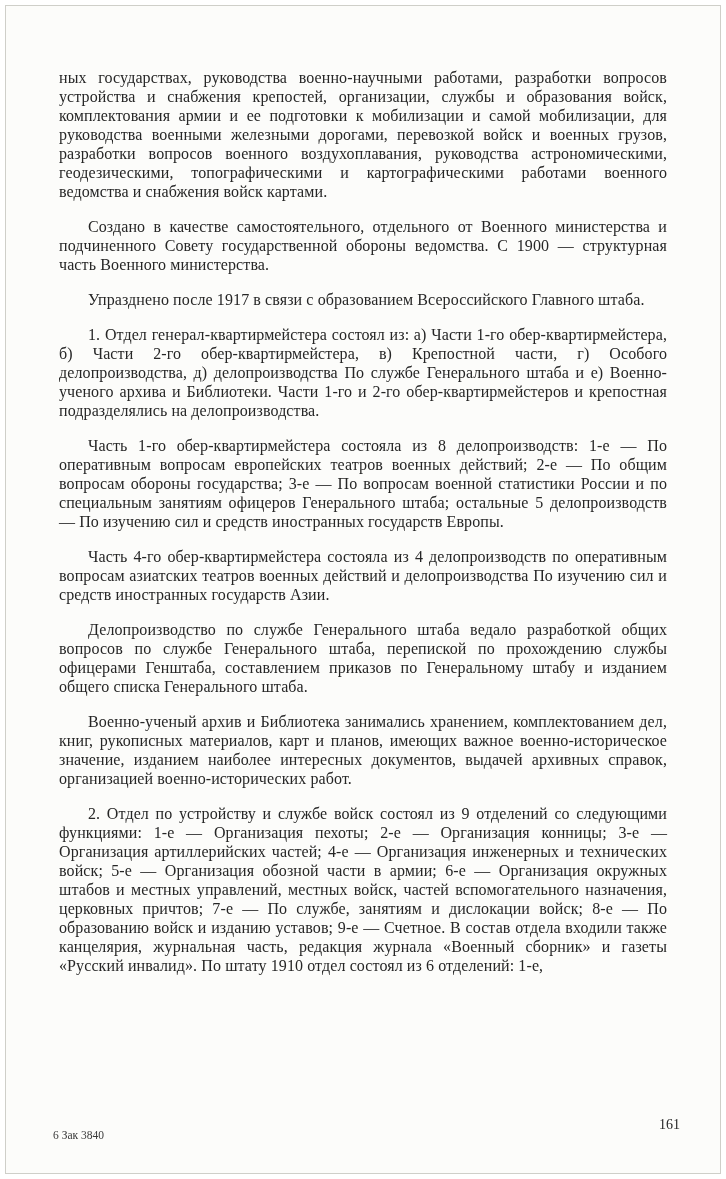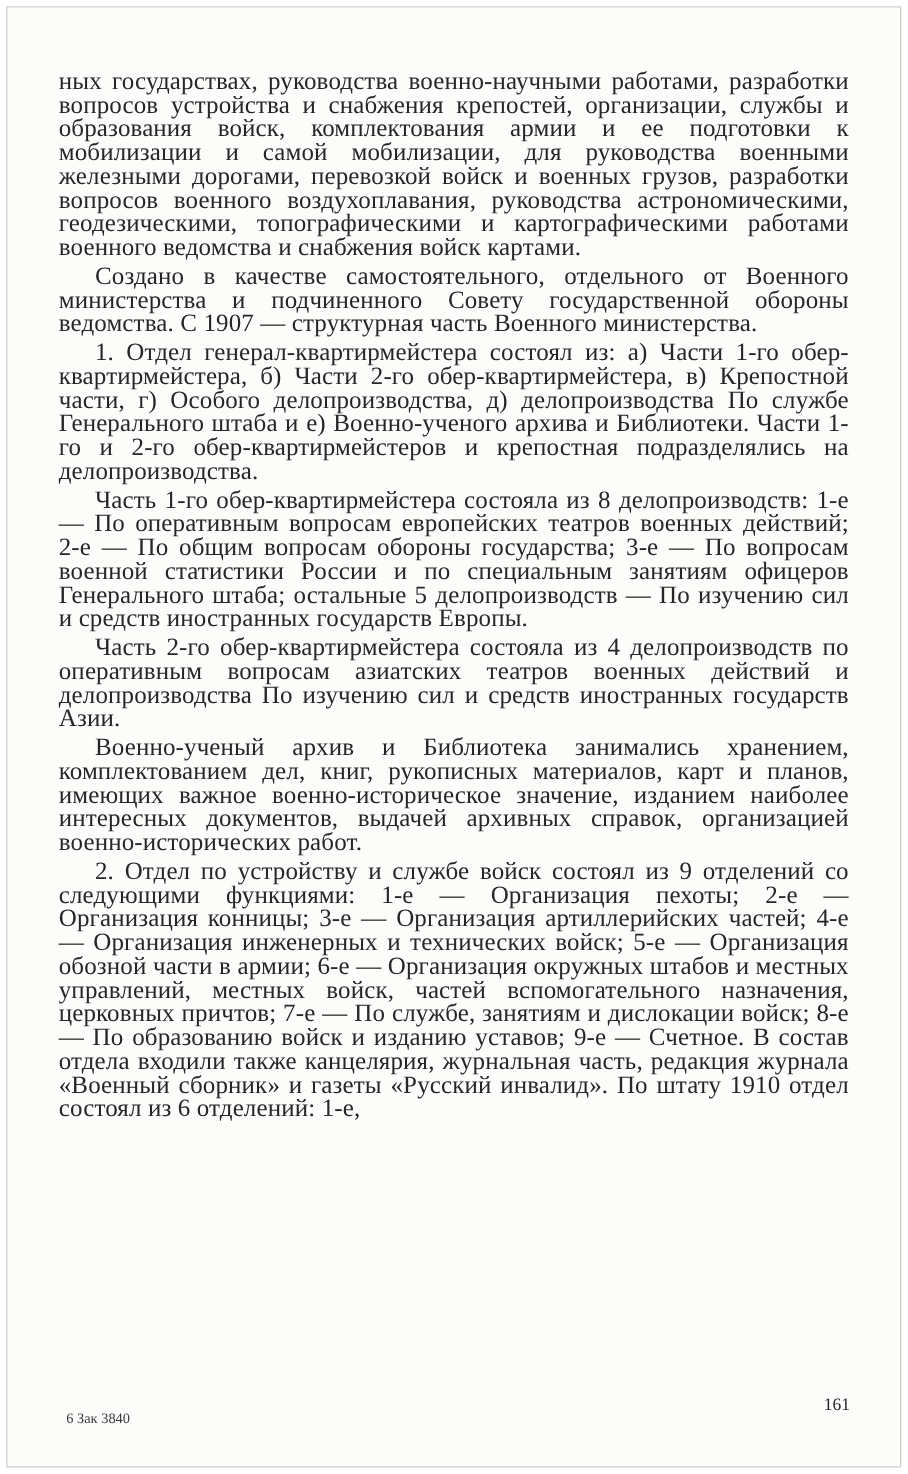--- a/index.html
+++ b/index.html
@@ -20,22 +20,22 @@
     border: 1px solid #cfcfc9;
     background: #fcfcfa;
   }
   .text-block {
     position: absolute;
     left: 37px;
     right: 37px;
     top: 46px;
   }
   .text-block p {
-    margin: 4px;
-    font-size: 20px;
+    margin: 16px;
+    font-size: 16px;
     line-height: 19px;
     color: #262626;
     text-align: justify;
     hyphens: auto;
     -webkit-hyphens: auto;
     letter-spacing: 0.1px;
   }
   .text-block p.indent {
     text-indent: 29px;
   }
@@ -56,22 +56,24 @@
     color: #262626;
     font-family: "Liberation Serif", "DejaVu Serif", serif;
   }
 </style>
 </head>
 <body>
 
 <div class="scan-frame">
   <div class="text-block">
       <p>ных государствах, руководства военно-научными работами, разработки вопросов устройства и снабжения крепостей, организации, службы и образования войск, комплектования армии и ее подготовки к мобилизации и самой мобилизации, для руководства военными железными дорогами, перевозкой войск и военных грузов, разработки вопросов военного воздухоплавания, руководства астрономическими, геодезическими, топографическими и картографическими работами военного ведомства и снабжения войск картами.</p>
-      <p class="indent">Создано в качестве самостоятельного, отдельного от Военного министерства и подчиненного Совету государственной обороны ведомства. С 1907 — структурная часть Военного министерства.</p>
+      <p class="indent">Создано в качестве самостоятельного, отдельного от Военного министерства и подчиненного Совету государственной обороны ведомства. С 1900 — структурная часть Военного министерства.</p>
+      <p class="indent">Упразднено после 1917 в связи с образованием Всероссийского Главного штаба.</p>
       <p class="indent">1. Отдел генерал-квартирмейстера состоял из: а) Части 1-го обер-квартирмейстера, б) Части 2-го обер-квартирмейстера, в) Крепостной части, г) Особого делопроизводства, д) делопроизводства По службе Генерального штаба и е) Военно-ученого архива и Библиотеки. Части 1-го и 2-го обер-квартирмейстеров и крепостная подразделялись на делопроизводства.</p>
       <p class="indent">Часть 1-го обер-квартирмейстера состояла из 8 делопроизводств: 1-е — По оперативным вопросам европейских театров военных действий; 2-е — По общим вопросам обороны государства; 3-е — По вопросам военной статистики России и по специальным занятиям офицеров Генерального штаба; остальные 5 делопроизводств — По изучению сил и средств иностранных государств Европы.</p>
-      <p class="indent">Часть 2-го обер-квартирмейстера состояла из 4 делопроизводств по оперативным вопросам азиатских театров военных действий и делопроизводства По изучению сил и средств иностранных государств Азии.</p>
+      <p class="indent">Часть 4-го обер-квартирмейстера состояла из 4 делопроизводств по оперативным вопросам азиатских театров военных действий и делопроизводства По изучению сил и средств иностранных государств Азии.</p>
+      <p class="indent">Делопроизводство по службе Генерального штаба ведало разработкой общих вопросов по службе Генерального штаба, перепиской по прохождению службы офицерами Генштаба, составлением приказов по Генеральному штабу и изданием общего списка Генерального штаба.</p>
       <p class="indent">Военно-ученый архив и Библиотека занимались хранением, комплектованием дел, книг, рукописных материалов, карт и планов, имеющих важное военно-историческое значение, изданием наиболее интересных документов, выдачей архивных справок, организацией военно-исторических работ.</p>
       <p class="indent">2. Отдел по устройству и службе войск состоял из 9 отделений со следующими функциями: 1-е — Организация пехоты; 2-е — Организация конницы; 3-е — Организация артиллерийских частей; 4-е — Организация инженерных и технических войск; 5-е — Организация обозной части в армии; 6-е — Организация окружных штабов и местных управлений, местных войск, частей вспомогательного назначения, церковных причтов; 7-е — По службе, занятиям и дислокации войск; 8-е — По образованию войск и изданию уставов; 9-е — Счетное. В состав отдела входили также канцелярия, журнальная часть, редакция журнала «Военный сборник» и газеты «Русский инвалид». По штату 1910 отдел состоял из 6 отделений: 1-е,</p>
     </div>
   <div class="footer-left">6 Зак 3840</div>
   <div class="page-number">161</div>
 </div>
 
 </body></html>

